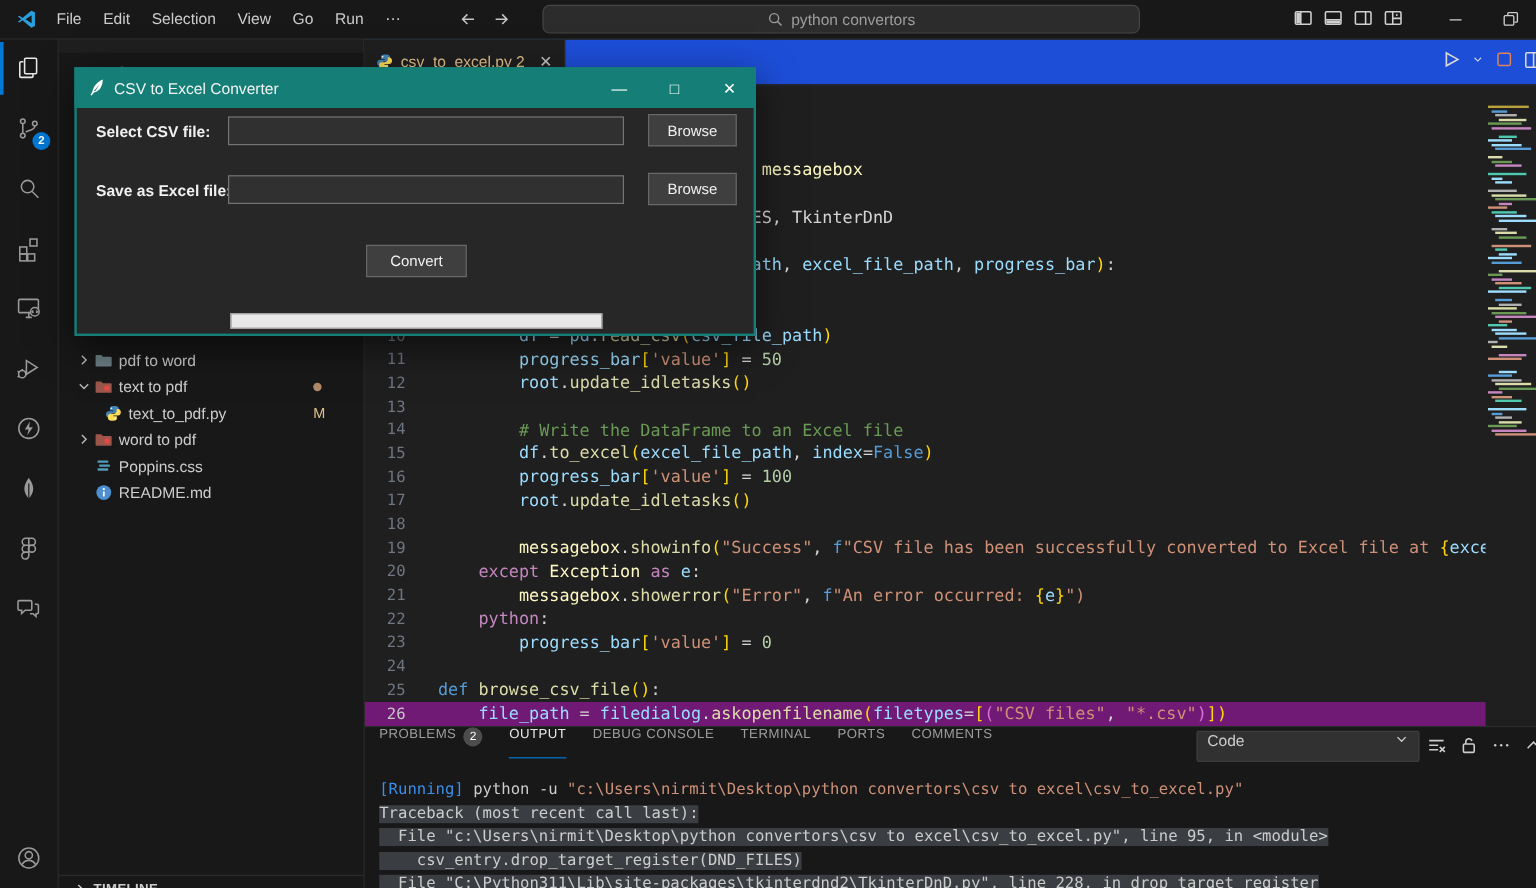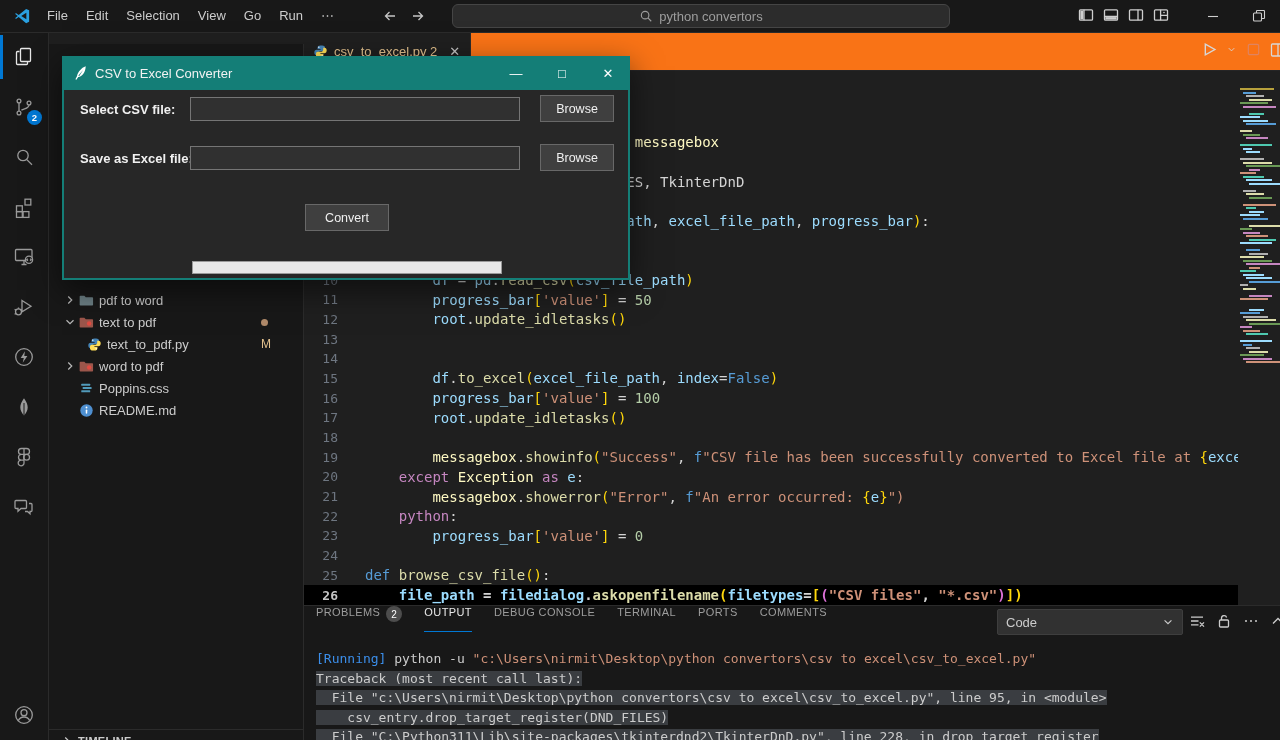--- a/index.html
+++ b/index.html
@@ -42,52 +42,52 @@
   .tree-row .twisty{width:16px;height:16px;margin-left:14px;display:flex;align-items:center;justify-content:center;}
   .tree-row .ticon{width:16px;height:16px;margin-right:5px;display:flex;align-items:center;justify-content:center;}
   .tree-label{color:#cccccc;font-size:13px;white-space:nowrap;}
   .tree-badge{position:absolute;right:32px;top:4px;font-size:12px;color:#e2c08d;}
   .tree-dot{position:absolute;right:35px;top:8px;width:7px;height:7px;border-radius:4px;background:#b08a6a;}
   .timeline{position:absolute;left:0;right:0;top:685px;height:22px;border-top:1px solid #2b2b2b;
             border-bottom:1px solid #2b2b2b;display:flex;align-items:center;gap:4px;padding-left:12px;
             font-size:11px;font-weight:700;color:#cccccc;letter-spacing:.3px;}
   
   .editor{position:absolute;left:303px;top:32px;right:0;bottom:0;background:#1f1f1f;}
-  .tabbar{position:absolute;left:0;top:0;right:0;height:38px;background:#f97316;
+  .tabbar{position:absolute;left:0;top:0;right:0;height:38px;background:#1d4ed8;
           border-bottom:1px solid #252526;}
   .tab{position:absolute;left:0;top:0;height:37px;background:#1f1f1f;border-top:1.5px solid #0078d4;
        border-right:1px solid #2b2b2b;display:flex;align-items:center;padding:0 10px;gap:6px;}
   .tab-label{color:#e2c08d;font-size:13px;white-space:nowrap;}
   .tab-close{color:#c5c5c5;font-size:13px;margin-left:6px;}
   .runbar{position:absolute;right:-6px;top:9px;display:flex;align-items:center;gap:9px;color:#d7d7d7;}
   .codearea{position:absolute;left:0;top:38px;right:0;height:535px;overflow:hidden;}
   .codelines{position:absolute;left:0;top:23px;right:0;font-family:"DejaVu Sans Mono",monospace;
              font-size:14px;}
   .code-line{height:19.7px;display:flex;align-items:center;white-space:pre;}
-  .code-line.cur{background:#000000;font-weight:bold;}
+  .code-line.cur{background:#701a75;}
   .ln{width:35px;text-align:right;color:#6e7681;font-size:13px;flex:none;}
   .lcode{margin-left:27px;}
   .tk-k{color:#C586C0}.tk-d{color:#569CD6}.tk-f{color:#DCDCAA}.tk-v{color:#9CDCFE}
   .tk-s{color:#CE9178}.tk-n{color:#B5CEA8}.tk-c{color:#6A9955}.tk-t{color:#fef9c3}
   .tk-w{color:#D4D4D4}.tk-g{color:#ffd70b}.tk-p{color:#DA70D6}
   .minimap{position:absolute;right:0;top:18px;width:42px;height:517px;background:#1f1f1f;z-index:5;
            padding-top:0;}
   .mm-row{height:2px;margin-bottom:1.5px;}
   
   .panel{position:absolute;left:0;right:0;top:573px;bottom:0;background:#181818;
          border-top:1px solid #2b2b2b;z-index:8;}
   .panel-tabs{position:absolute;left:13px;top:0;height:30px;display:flex;align-items:center;gap:22px;}
   .ptab{position:relative;height:30px;display:flex;align-items:flex-start;gap:6px;font-size:11px;
         letter-spacing:.4px;color:#9d9d9d;cursor:default;}
   .ptab.active{color:#e7e7e7;}
   .ptab.active::after{content:"";position:absolute;left:0;right:0;bottom:4px;height:1px;background:#0078d4;}
   .pbadge{min-width:16px;height:16px;border-radius:9px;background:#4d4d4d;color:#fff;font-size:10px;
           display:flex;align-items:center;justify-content:center;}
   .pctl{position:absolute;top:3px;right:97px;width:168px;height:24px;background:#313131;
-        border:1px solid #3e3e3e;border-radius:2px;display:flex;align-items:center;
+        border:1px solid #3e3e3e;border-radius:2px;display:flex;
         justify-content:space-between;padding:0 8px;color:#cccccc;}
   .picons{position:absolute;top:7px;right:-6px;display:flex;gap:11px;color:#cccccc;}
   .output{position:absolute;left:0;right:0;top:30px;bottom:0;overflow:hidden;padding:15px 0 17px 13px;
           font-family:"DejaVu Sans Mono",monospace;font-size:13px;}
   .out-line{height:19.6px;white-space:pre;}
   .out-line .sel{background:#3a3d41;}
   .ot-b{color:#3b8eea}.ot-s{color:#ce9178}.ot-w{color:#cccccc}
   
   .tkdialog{position:absolute;left:62px;top:56px;width:568px;height:224px;background:#272727;
             border:2px solid #147e77;box-sizing:border-box;z-index:50;
@@ -428,21 +428,21 @@
           <div class="code-line"><span class="ln">4</span><span class="lcode"></span></div>
           <div class="code-line"><span class="ln">5</span><span class="lcode"><span class="tk-k">from</span><span class="tk-w"> tkinterdnd2 </span><span class="tk-k">import</span><span class="tk-w"> DND_FILES, TkinterDnD</span></span></div>
           <div class="code-line"><span class="ln">6</span><span class="lcode"></span></div>
           <div class="code-line"><span class="ln">7</span><span class="lcode"><span class="tk-d">def</span><span class="tk-f"> convert_to_excel</span><span class="tk-g">(</span><span class="tk-v">csv_file_path</span><span class="tk-w">, </span><span class="tk-v">excel_file_path</span><span class="tk-w">, </span><span class="tk-v">progress_bar</span><span class="tk-g">)</span><span class="tk-w">:</span></span></div>
           <div class="code-line"><span class="ln">8</span><span class="lcode"><span class="tk-w">    </span><span class="tk-k">try</span><span class="tk-w">:</span></span></div>
           <div class="code-line"><span class="ln">9</span><span class="lcode"><span class="tk-w">        </span><span class="tk-c"># Read the CSV file</span></span></div>
           <div class="code-line"><span class="ln">10</span><span class="lcode"><span class="tk-w">        </span><span class="tk-v">df</span><span class="tk-w"> = </span><span class="tk-v">pd</span><span class="tk-w">.</span><span class="tk-f">read_csv</span><span class="tk-g">(</span><span class="tk-v">csv_file_path</span><span class="tk-g">)</span></span></div>
           <div class="code-line"><span class="ln">11</span><span class="lcode"><span class="tk-w">        </span><span class="tk-v">progress_bar</span><span class="tk-g">[</span><span class="tk-s">'value'</span><span class="tk-g">]</span><span class="tk-w"> = </span><span class="tk-n">50</span></span></div>
           <div class="code-line"><span class="ln">12</span><span class="lcode"><span class="tk-w">        </span><span class="tk-v">root</span><span class="tk-w">.</span><span class="tk-f">update_idletasks</span><span class="tk-g">()</span></span></div>
           <div class="code-line"><span class="ln">13</span><span class="lcode"></span></div>
-          <div class="code-line"><span class="ln">14</span></div>
+          <div class="code-line"><span class="ln">14</span><span class="lcode"><span class="tk-w">        </span><span class="tk-c"># Write the DataFrame to an Excel file</span></span></div>
           <div class="code-line"><span class="ln">15</span><span class="lcode"><span class="tk-w">        </span><span class="tk-v">df</span><span class="tk-w">.</span><span class="tk-f">to_excel</span><span class="tk-g">(</span><span class="tk-v">excel_file_path</span><span class="tk-w">, </span><span class="tk-v">index</span><span class="tk-w">=</span><span class="tk-d">False</span><span class="tk-g">)</span></span></div>
           <div class="code-line"><span class="ln">16</span><span class="lcode"><span class="tk-w">        </span><span class="tk-v">progress_bar</span><span class="tk-g">[</span><span class="tk-s">'value'</span><span class="tk-g">]</span><span class="tk-w"> = </span><span class="tk-n">100</span></span></div>
           <div class="code-line"><span class="ln">17</span><span class="lcode"><span class="tk-w">        </span><span class="tk-v">root</span><span class="tk-w">.</span><span class="tk-f">update_idletasks</span><span class="tk-g">()</span></span></div>
           <div class="code-line"><span class="ln">18</span><span class="lcode"></span></div>
           <div class="code-line"><span class="ln">19</span><span class="lcode"><span class="tk-w">        </span><span class="tk-t">messagebox</span><span class="tk-w">.</span><span class="tk-f">showinfo</span><span class="tk-g">(</span><span class="tk-s">"Success"</span><span class="tk-w">, </span><span class="tk-d">f</span><span class="tk-s">"CSV file has been successfully converted to Excel file at </span><span class="tk-g">{</span><span class="tk-v">excel_file_path</span></span></div>
           <div class="code-line"><span class="ln">20</span><span class="lcode"><span class="tk-w">    </span><span class="tk-k">except</span><span class="tk-w"> </span><span class="tk-t">Exception</span><span class="tk-w"> </span><span class="tk-k">as</span><span class="tk-w"> </span><span class="tk-v">e</span><span class="tk-w">:</span></span></div>
           <div class="code-line"><span class="ln">21</span><span class="lcode"><span class="tk-w">        </span><span class="tk-t">messagebox</span><span class="tk-w">.</span><span class="tk-f">showerror</span><span class="tk-g">(</span><span class="tk-s">"Error"</span><span class="tk-w">, </span><span class="tk-d">f</span><span class="tk-s">"An error occurred: </span><span class="tk-g">{</span><span class="tk-v">e</span><span class="tk-g">}</span><span class="tk-s">")</span></span></div>
           <div class="code-line"><span class="ln">22</span><span class="lcode"><span class="tk-w">    </span><span class="tk-k">python</span><span class="tk-w">:</span></span></div>
           <div class="code-line"><span class="ln">23</span><span class="lcode"><span class="tk-w">        </span><span class="tk-v">progress_bar</span><span class="tk-g">[</span><span class="tk-s">'value'</span><span class="tk-g">]</span><span class="tk-w"> = </span><span class="tk-n">0</span></span></div>
           <div class="code-line"><span class="ln">24</span><span class="lcode"></span></div>

